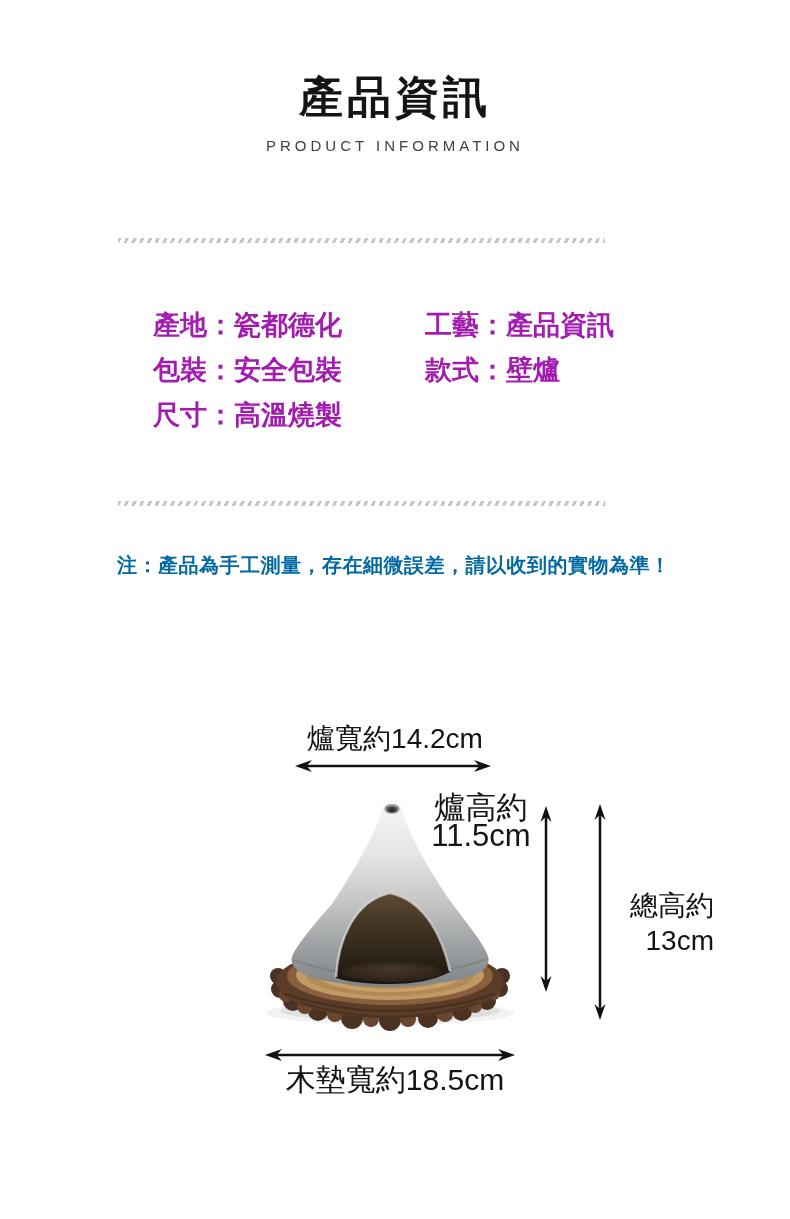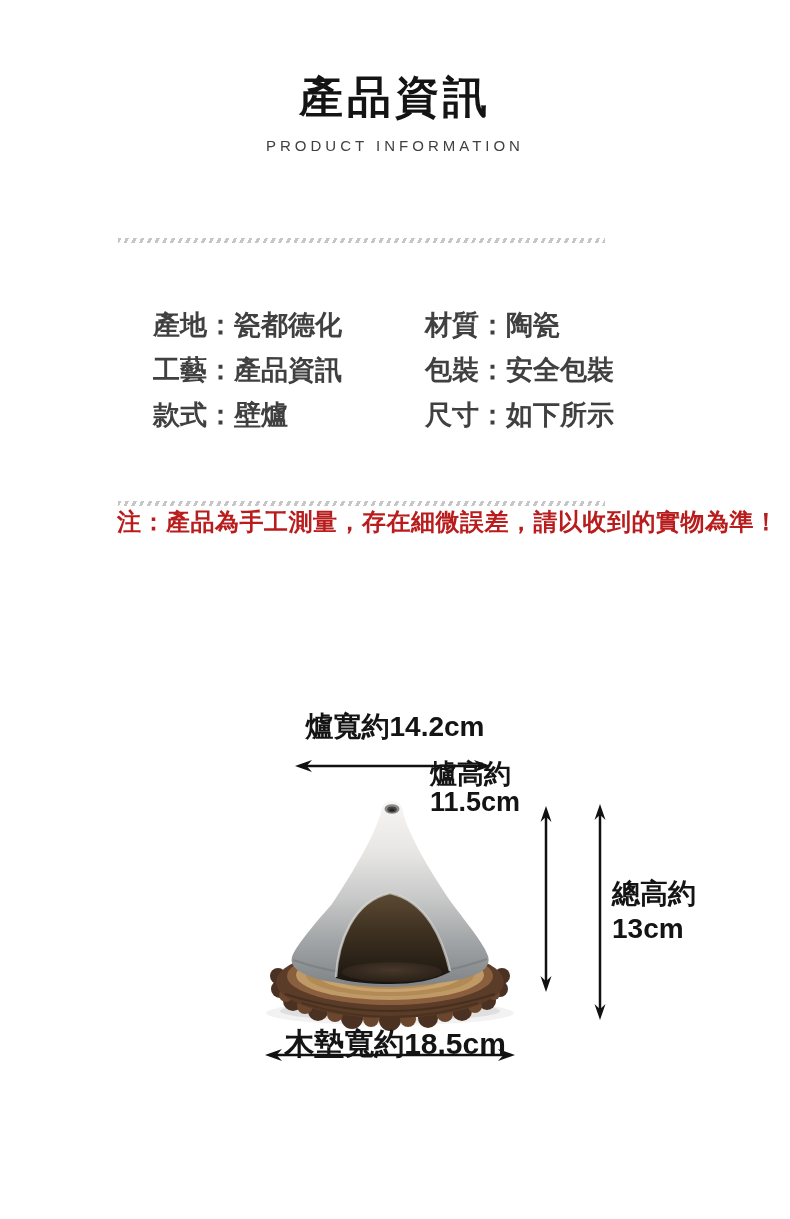--- a/index.html
+++ b/index.html
@@ -21,49 +21,48 @@
     background:repeating-linear-gradient(115deg,#bcbcbc 0 3px,transparent 3px 7px);
     opacity:.85;
   }
   .divider.d1{top:238px;}
   .divider.d2{top:501px;}
   .specs{
     left:153px;top:302px;width:490px;
     display:grid;grid-template-columns:272px auto;grid-auto-rows:45px;
     align-items:center;
   }
-  .spec-cell{font-size:27px;font-weight:700;color:#404040;white-space:nowrap;}
+  .spec-cell{font-size:27px;font-weight:700;color:#a21caf;white-space:nowrap;}
   .note{
-    left:117px;top:506px;width:560px;
-    font-size:24px;font-weight:700;color:#b91c1c;letter-spacing:.5px;white-space:nowrap;
+    left:117px;top:552px;width:560px;
+    font-size:20px;font-weight:700;color:#0369a1;letter-spacing:.5px;white-space:nowrap;
   }
-  .dim-label{font-weight:700;color:#141414;}
+  .dim-label{font-weight:400;color:#141414;margin-top:12px;}
   .lbl-furnace-width{left:250px;top:708px;width:290px;text-align:center;font-size:28px;}
-  .lbl-furnace-height{left:430px;top:760px;width:102px;font-size:27px;line-height:28px;}
-  .lbl-total-height{left:612px;top:876px;width:102px;text-align:left;font-size:28px;line-height:35px;}
-  .lbl-base-width{left:245px;top:1024px;width:300px;text-align:center;font-size:30px;}
+  .lbl-furnace-height{left:430px;top:782px;width:102px;text-align:center;font-size:31px;line-height:28px;}
+  .lbl-total-height{left:612px;top:876px;width:102px;text-align:right;font-size:28px;line-height:35px;}
+  .lbl-base-width{left:245px;top:1048px;width:300px;text-align:center;font-size:30px;}
   .arrow-svg{display:block;}
 </style>
 </head>
 <body>
 
 <div class="page">
 
   <div class="abs page-title">產品資訊</div>
   <div class="abs page-subtitle">PRODUCT INFORMATION</div>
 
   <div class="abs divider d1"></div>
 
   <div class="abs specs">
     <div class="spec-cell">產地：瓷都德化</div>
-    <div class="spec-cell">材質：陶瓷</div>
     <div class="spec-cell">工藝：產品資訊</div>
     <div class="spec-cell">包裝：安全包裝</div>
     <div class="spec-cell">款式：壁爐</div>
-    <div class="spec-cell">尺寸：如下所示</div>
+    <div class="spec-cell">尺寸：高溫燒製</div>
   </div>
 
   <div class="abs divider d2"></div>
 
   <div class="abs note">注：產品為手工測量，存在細微誤差，請以收到的實物為準！</div>
 
   <div class="abs dim-label lbl-furnace-width">爐寬約14.2cm</div>
   <svg class="abs arrow-svg" style="left:292px;top:757px;" width="202" height="18" viewBox="0 0 202 18">
     <line x1="8" y1="9" x2="194" y2="9" stroke="#111" stroke-width="2.5"></line>
     <path d="M3 9 L20 3 L14.6 9 L20 15 Z" fill="#111"></path>

